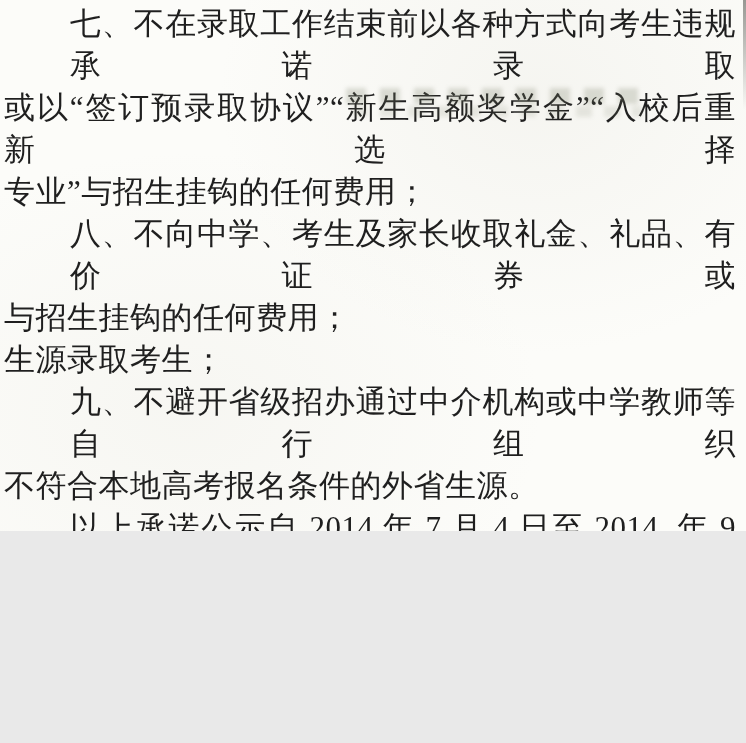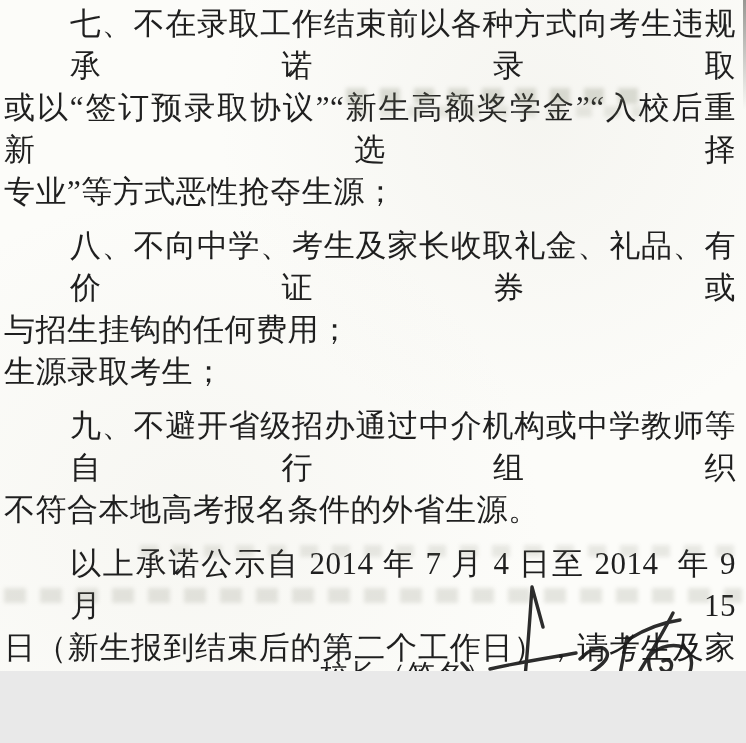--- a/index.html
+++ b/index.html
@@ -1,32 +1,32 @@
 <!DOCTYPE html>
 <html><head>
 <meta charset="utf-8">
 <style>
   html,body{margin:0;padding:0;background:#e9e9e9;}
   .doc{
-    position:relative;width:746px;height:671px;overflow:hidden;
+    position:relative;width:746px;height:531px;overflow:hidden;
     background:#fcfcf9;
     background-image:
       radial-gradient(ellipse at 72% 18%, rgba(210,208,196,.16), transparent 42%),
       radial-gradient(ellipse at 25% 78%, rgba(214,212,200,.14), transparent 45%);
     font-family:"Liberation Serif","DejaVu Serif",serif;
     color:#1f1f1f;
   }
   .textblock{position:absolute;left:4px;top:3px;width:732px;}
   .line{
     font-size:31px;line-height:42px;white-space:pre-wrap;
     letter-spacing:0.5px;
   }
   .line.ind{padding-left:66px;}
   .line.fill{text-align:justify;text-align-last:justify;text-justify:inter-character;}
-  .line.p{margin-top:12px;}
+  .line.p{}
 
   
   .ghost{position:absolute;filter:blur(2px);pointer-events:none;}
   .gA1{left:346px;top:88px;width:306px;height:16px;opacity:.5;
        background:repeating-linear-gradient(90deg,rgba(125,130,108,.5) 0 20px,rgba(125,130,108,0) 20px 34px);}
   .gA2{left:352px;top:106px;width:290px;height:11px;opacity:.3;
        background:repeating-linear-gradient(90deg,rgba(125,130,108,.5) 0 16px,rgba(125,130,108,0) 16px 28px);}
   .gB{left:140px;top:545px;width:600px;height:12px;opacity:.3;
       background:repeating-linear-gradient(90deg,rgba(120,122,104,.5) 0 18px,rgba(120,122,104,0) 18px 32px);}
   .gC{left:4px;top:588px;width:738px;height:15px;opacity:.35;
@@ -62,21 +62,21 @@
       color:rgba(238,100,92,.66);}
 </style>
 </head>
 <body>
 
 <div class="doc">
 
   <div class="textblock">
     <div class="line ind fill">七、不在录取工作结束前以各种方式向考生违规承诺录取</div>
     <div class="line fill">或以“签订预录取协议”“新生高额奖学金”“入校后重新选择</div>
-    <div class="line">专业”等方式恶性抢夺生源；</div>
+    <div class="line">专业”与招生挂钩的任何费用；</div>
     <div class="line ind fill p">八、不向中学、考生及家长收取礼金、礼品、有价证券或</div>
     <div class="line">与招生挂钩的任何费用；</div>
     <div class="line">生源录取考生；</div>
     <div class="line ind fill p">九、不避开省级招办通过中介机构或中学教师等自行组织</div>
     <div class="line">不符合本地高考报名条件的外省生源。</div>
     <div class="line ind fill p">以上承诺公示自 2014 年 7 月 4 日至 2014  年 9 月 15</div>
     <div class="line fill">日（新生报到结束后的第二个工作日），请考生及家长、全校</div>
 
   </div>
 

